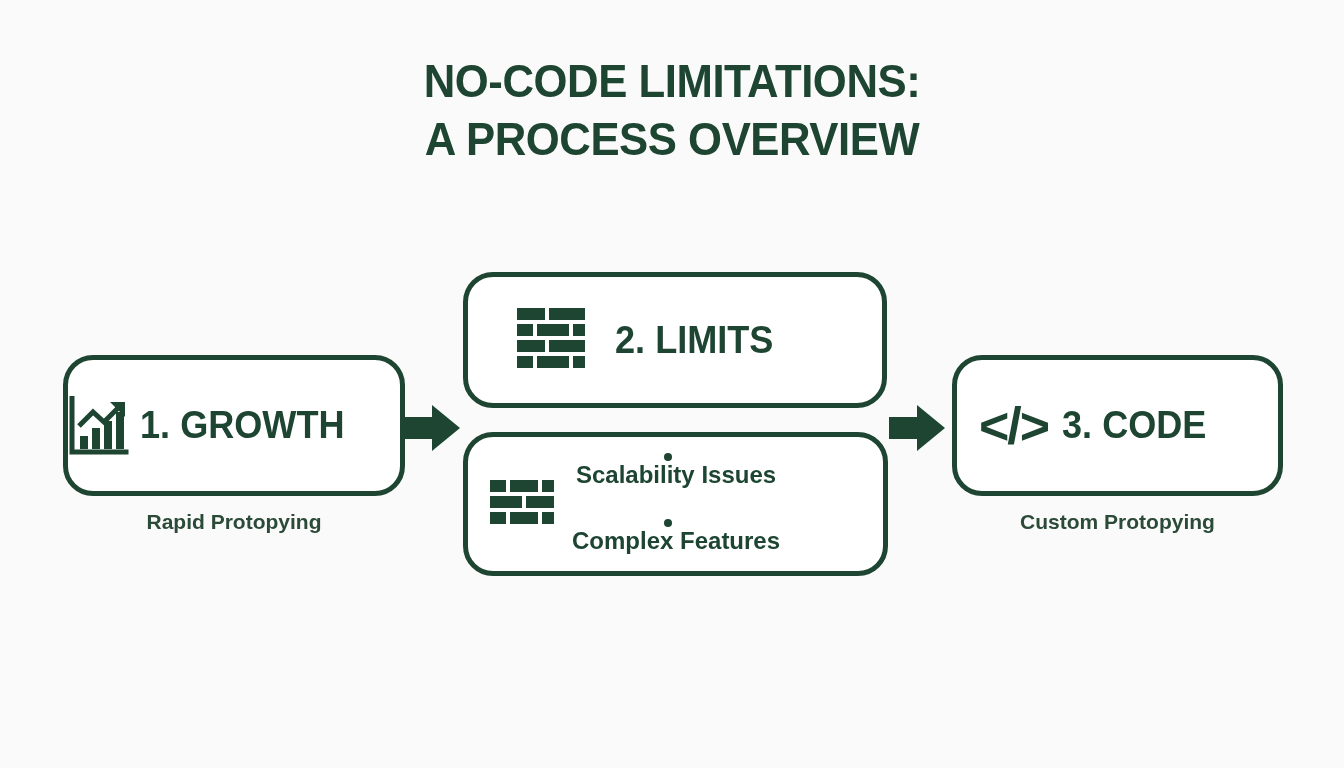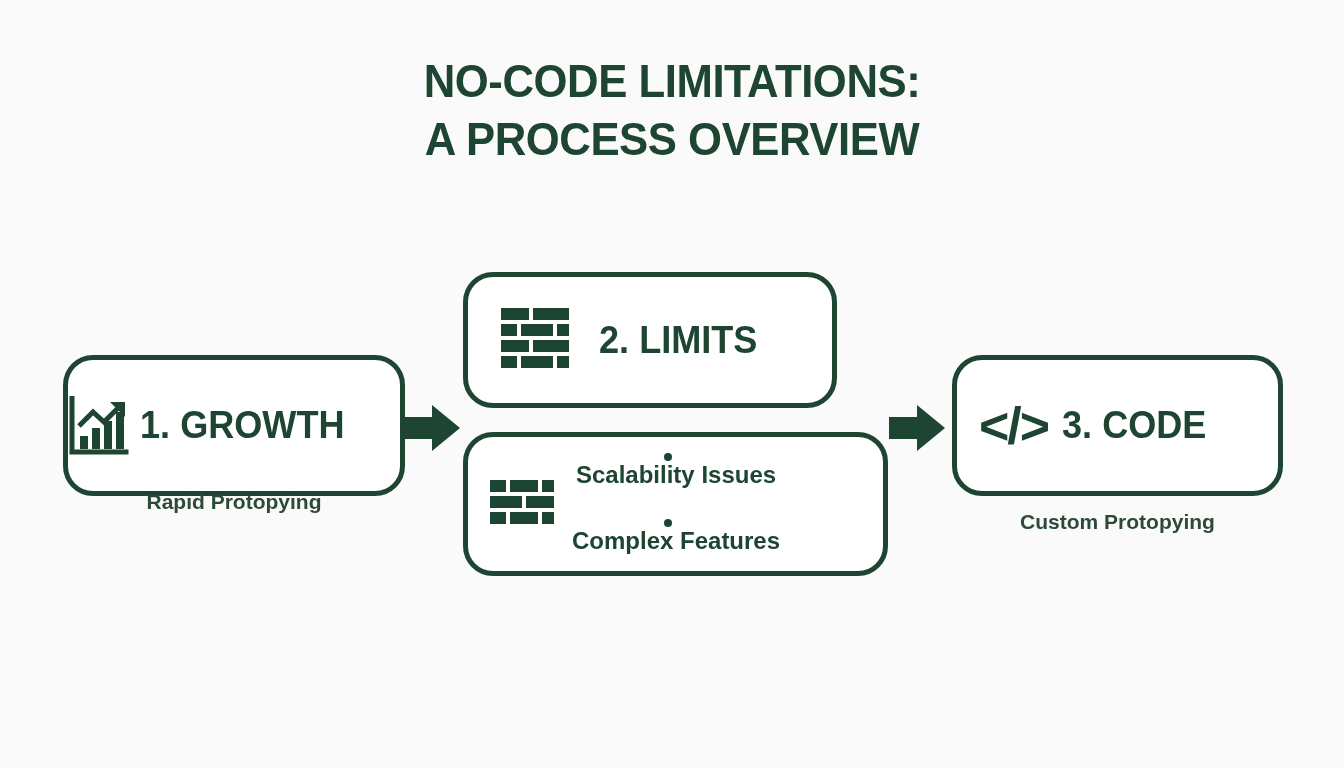--- a/index.html
+++ b/index.html
@@ -67,30 +67,30 @@
 
   
   #box-growth {
     left: 63px;
     top: 355px;
     width: 342px;
     height: 141px;
   }
   #caption-growth {
     left: 63px;
-    top: 490px;
+    top: 510px;
     width: 342px;
   }
 
   #box-limits {
     left: 463px;
     top: 272px;
-    width: 374px;
+    width: 424px;
     height: 136px;
-    padding-left: 33px;
+    padding-left: 49px;
   }
 
   #box-issues {
     left: 463px;
     top: 432px;
     width: 425px;
     height: 144px;
     padding-left: 22px;
   }
 

